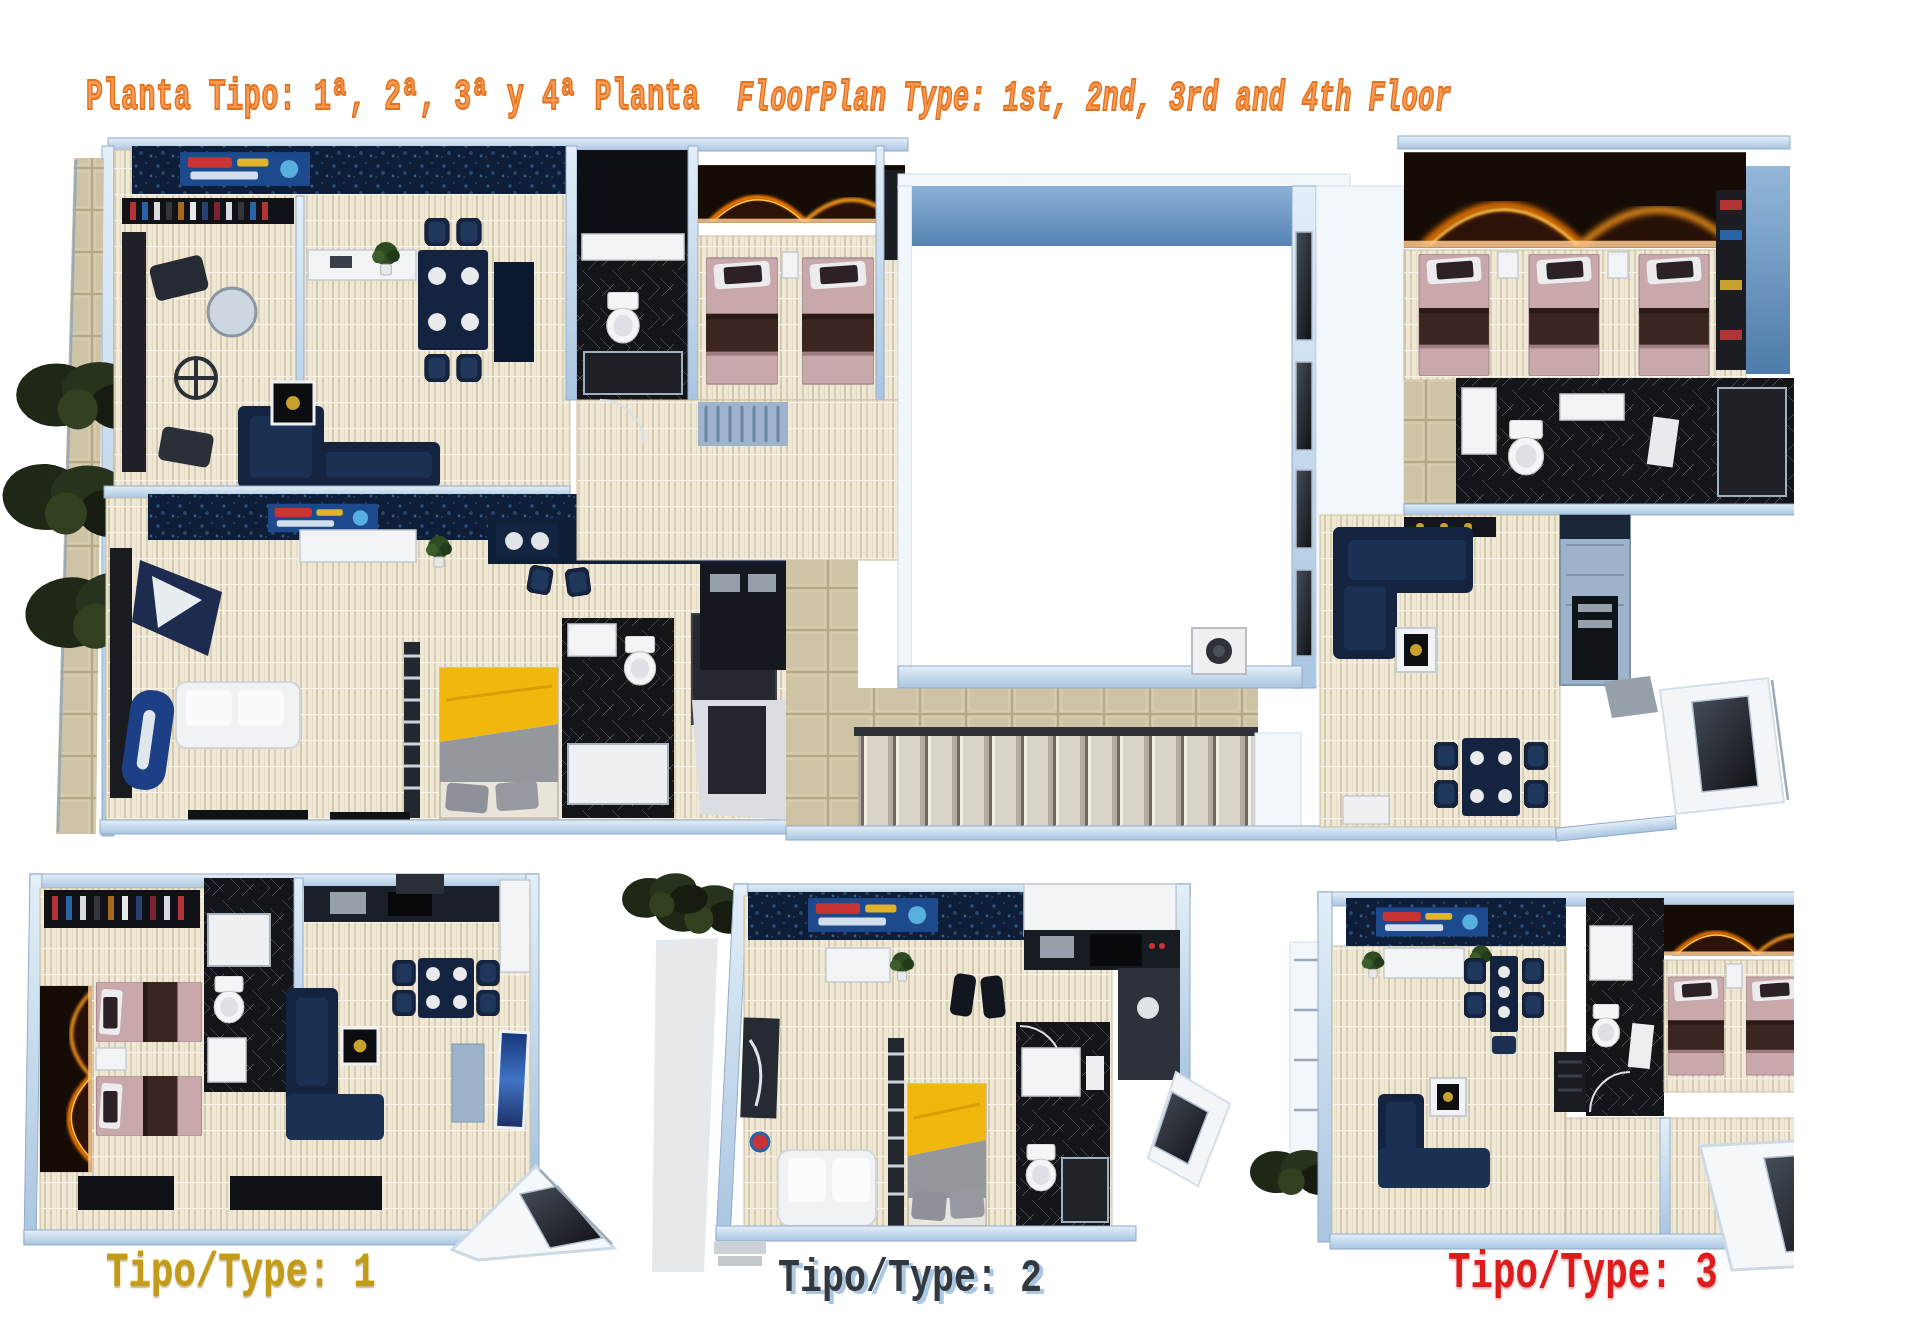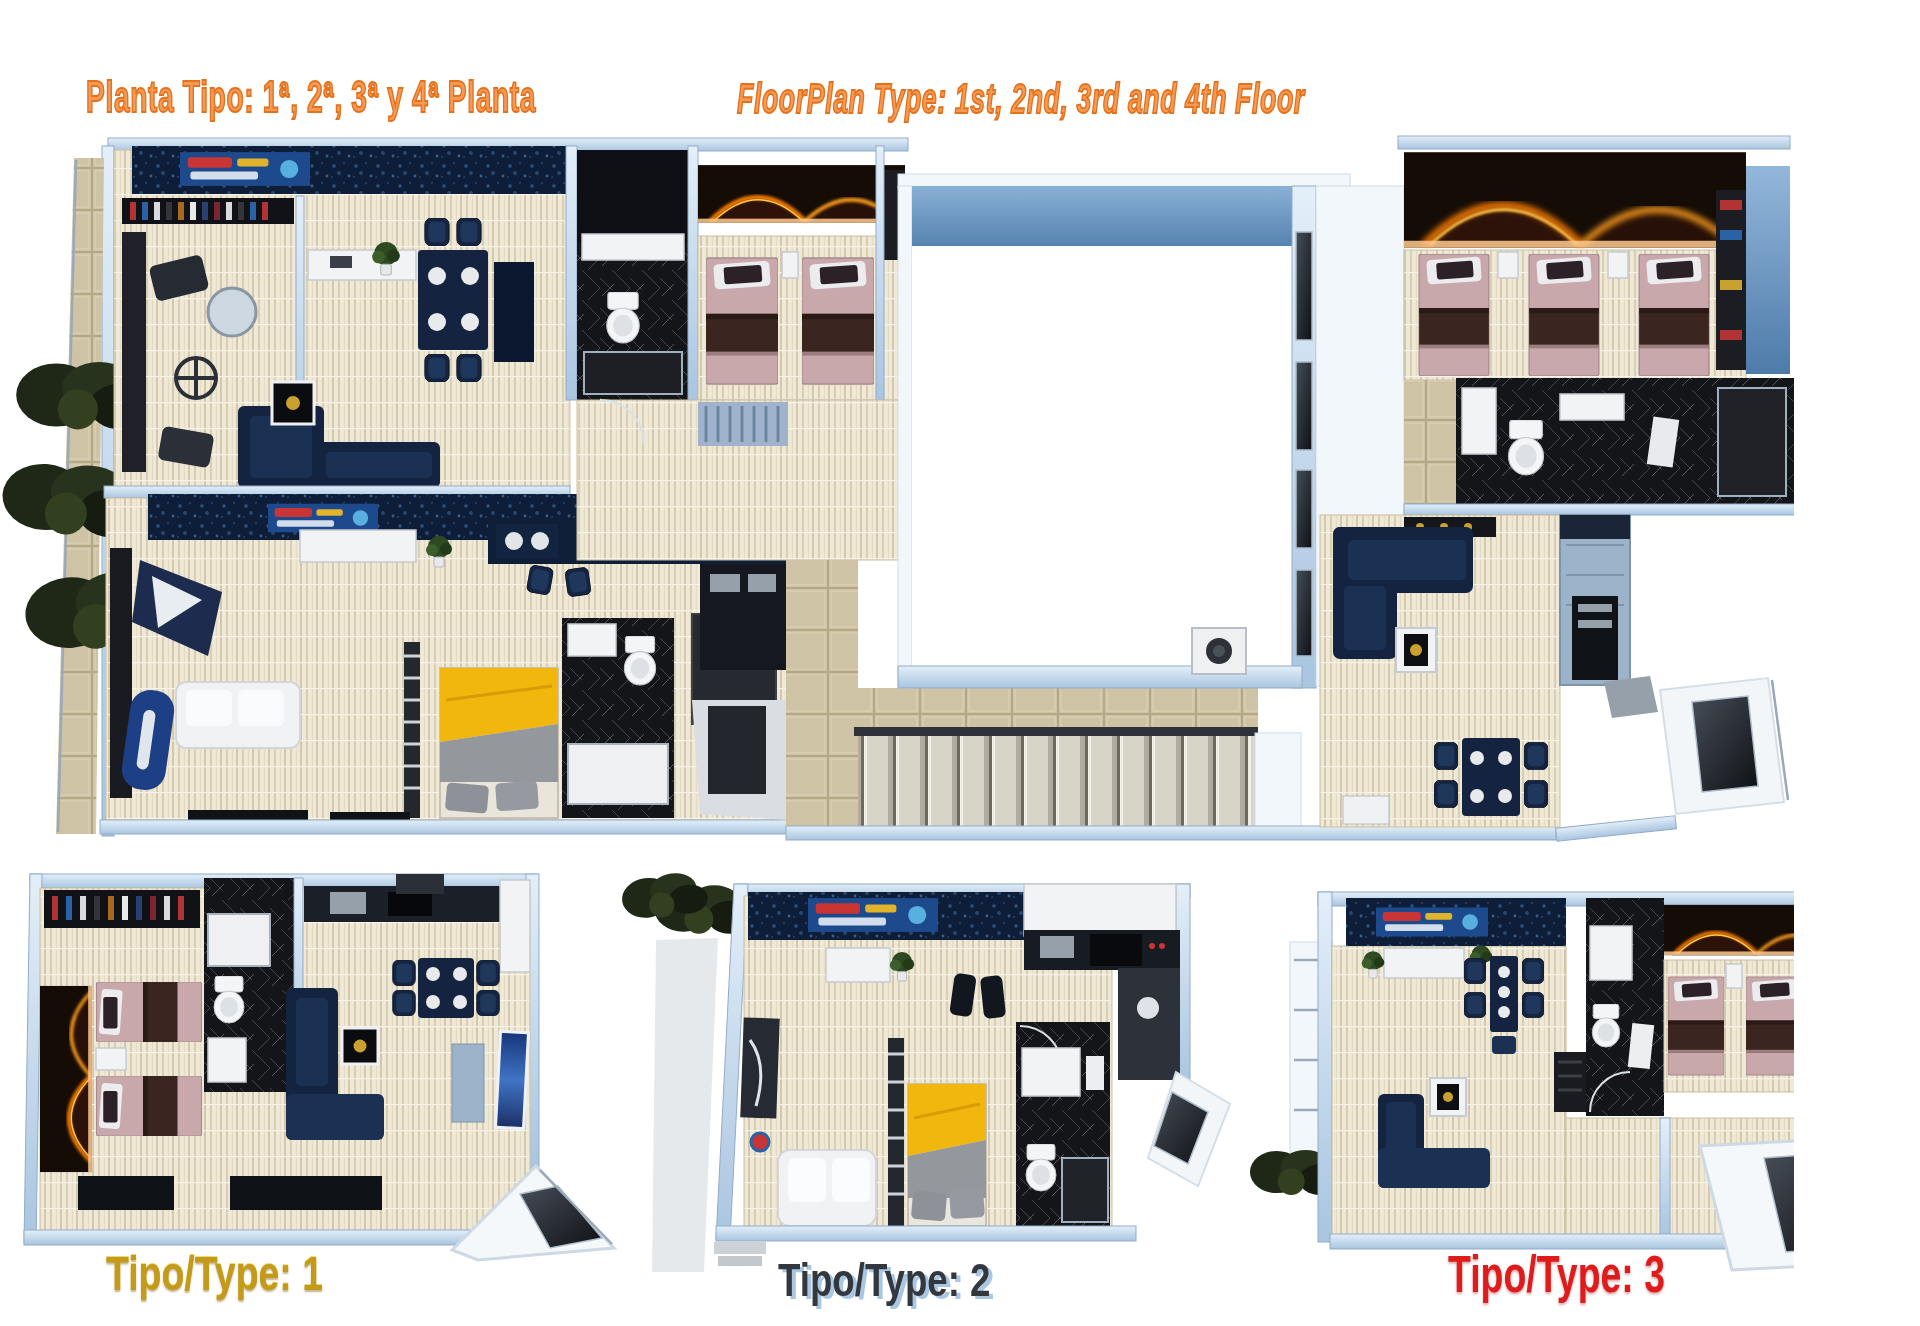--- a/index.html
+++ b/index.html
@@ -1,17 +1,17 @@
 <!DOCTYPE html>
 <html><head>
 <meta charset="utf-8">
 <style>
   html,body{margin:0;padding:0;background:#ffffff;}
   .canvas{position:relative;width:1794px;height:1326px;background:#ffffff;overflow:hidden;
-          font-family:Liberation Sans, sans-serif;}
+          font-family:Liberation Mono, monospace;}
   svg{position:absolute;left:0;top:0;}
   
   .title{position:absolute;font-weight:bold;white-space:nowrap;transform-origin:0 50%;}
   .title-es{left:86px;top:72px;font-size:44px;color:#f59a55;-webkit-text-stroke:2px #e4711c;
             letter-spacing:1px;transform:scaleX(.64);}
   .title-en{left:737px;top:74px;font-size:43px;font-style:italic;color:#f59a55;
             -webkit-text-stroke:2px #e4711c;letter-spacing:1px;transform:scaleX(.62);}
   .plan-label{position:absolute;font-weight:bold;white-space:nowrap;transform-origin:0 50%;}
   .label-1{left:106px;top:1246px;font-size:48px;color:#c49a1a;transform:scaleX(.78);
            text-shadow:0 2px 2px rgba(122,90,6,.45), 0 -1px 0 #efd970;}

